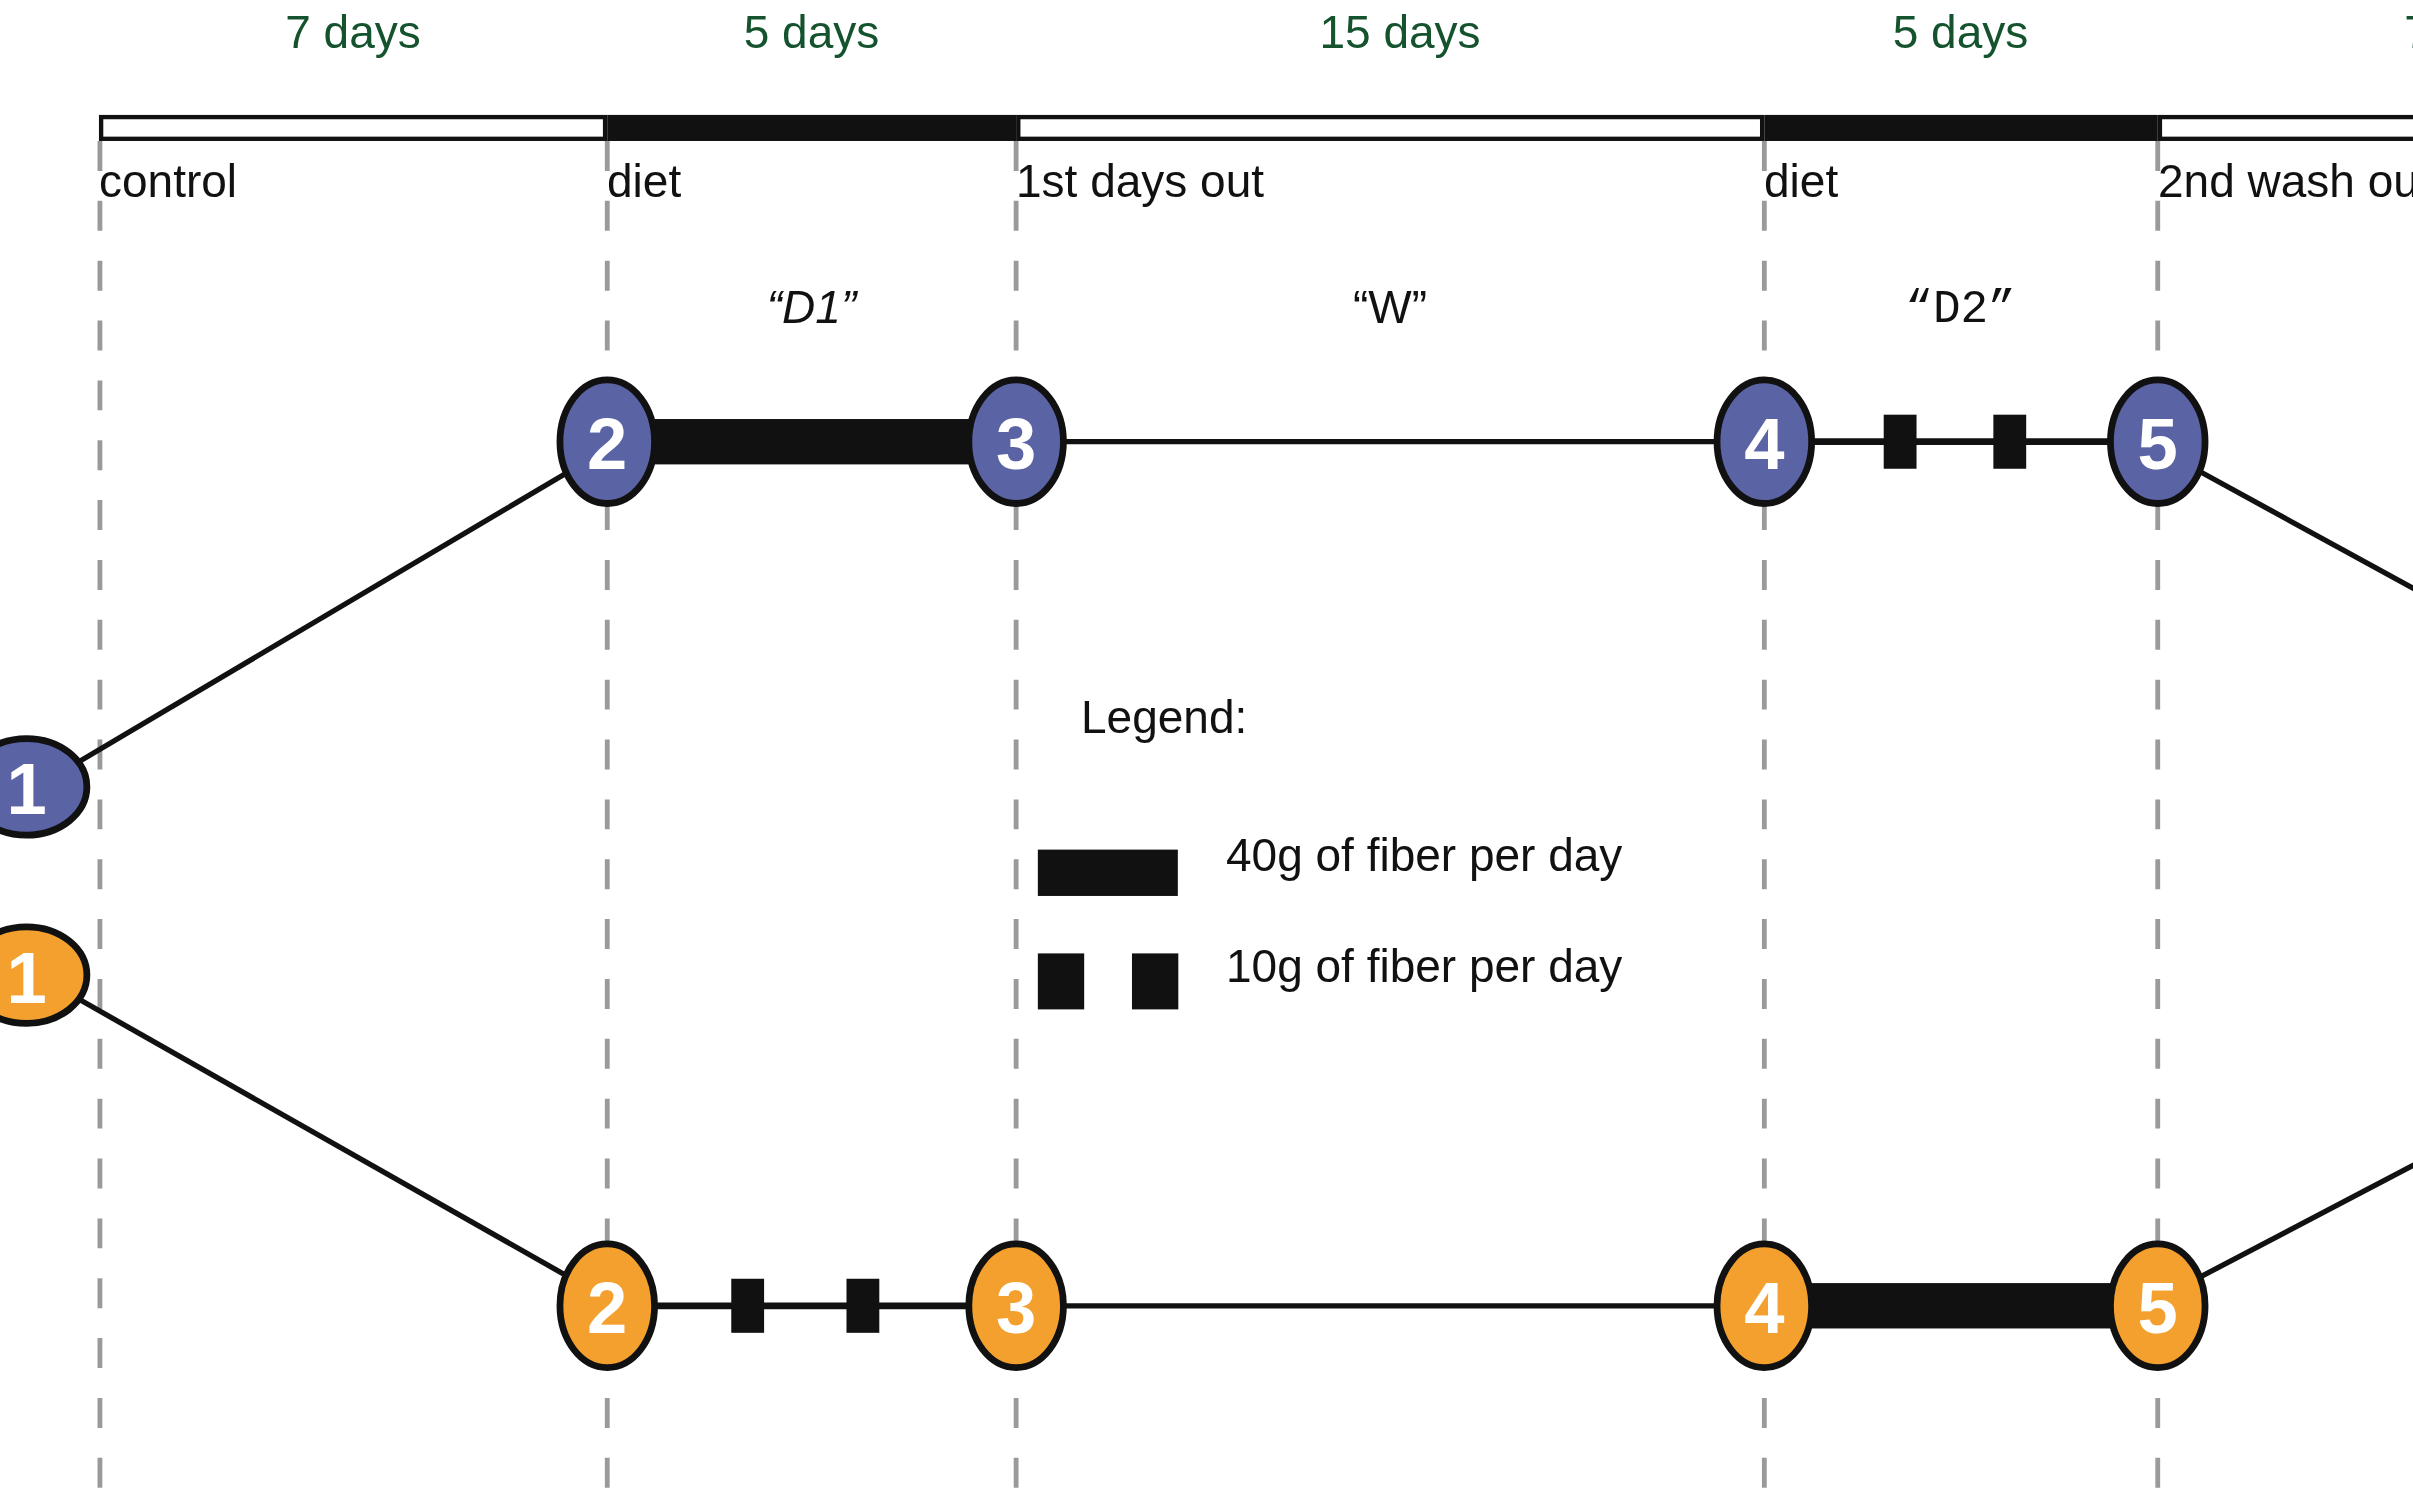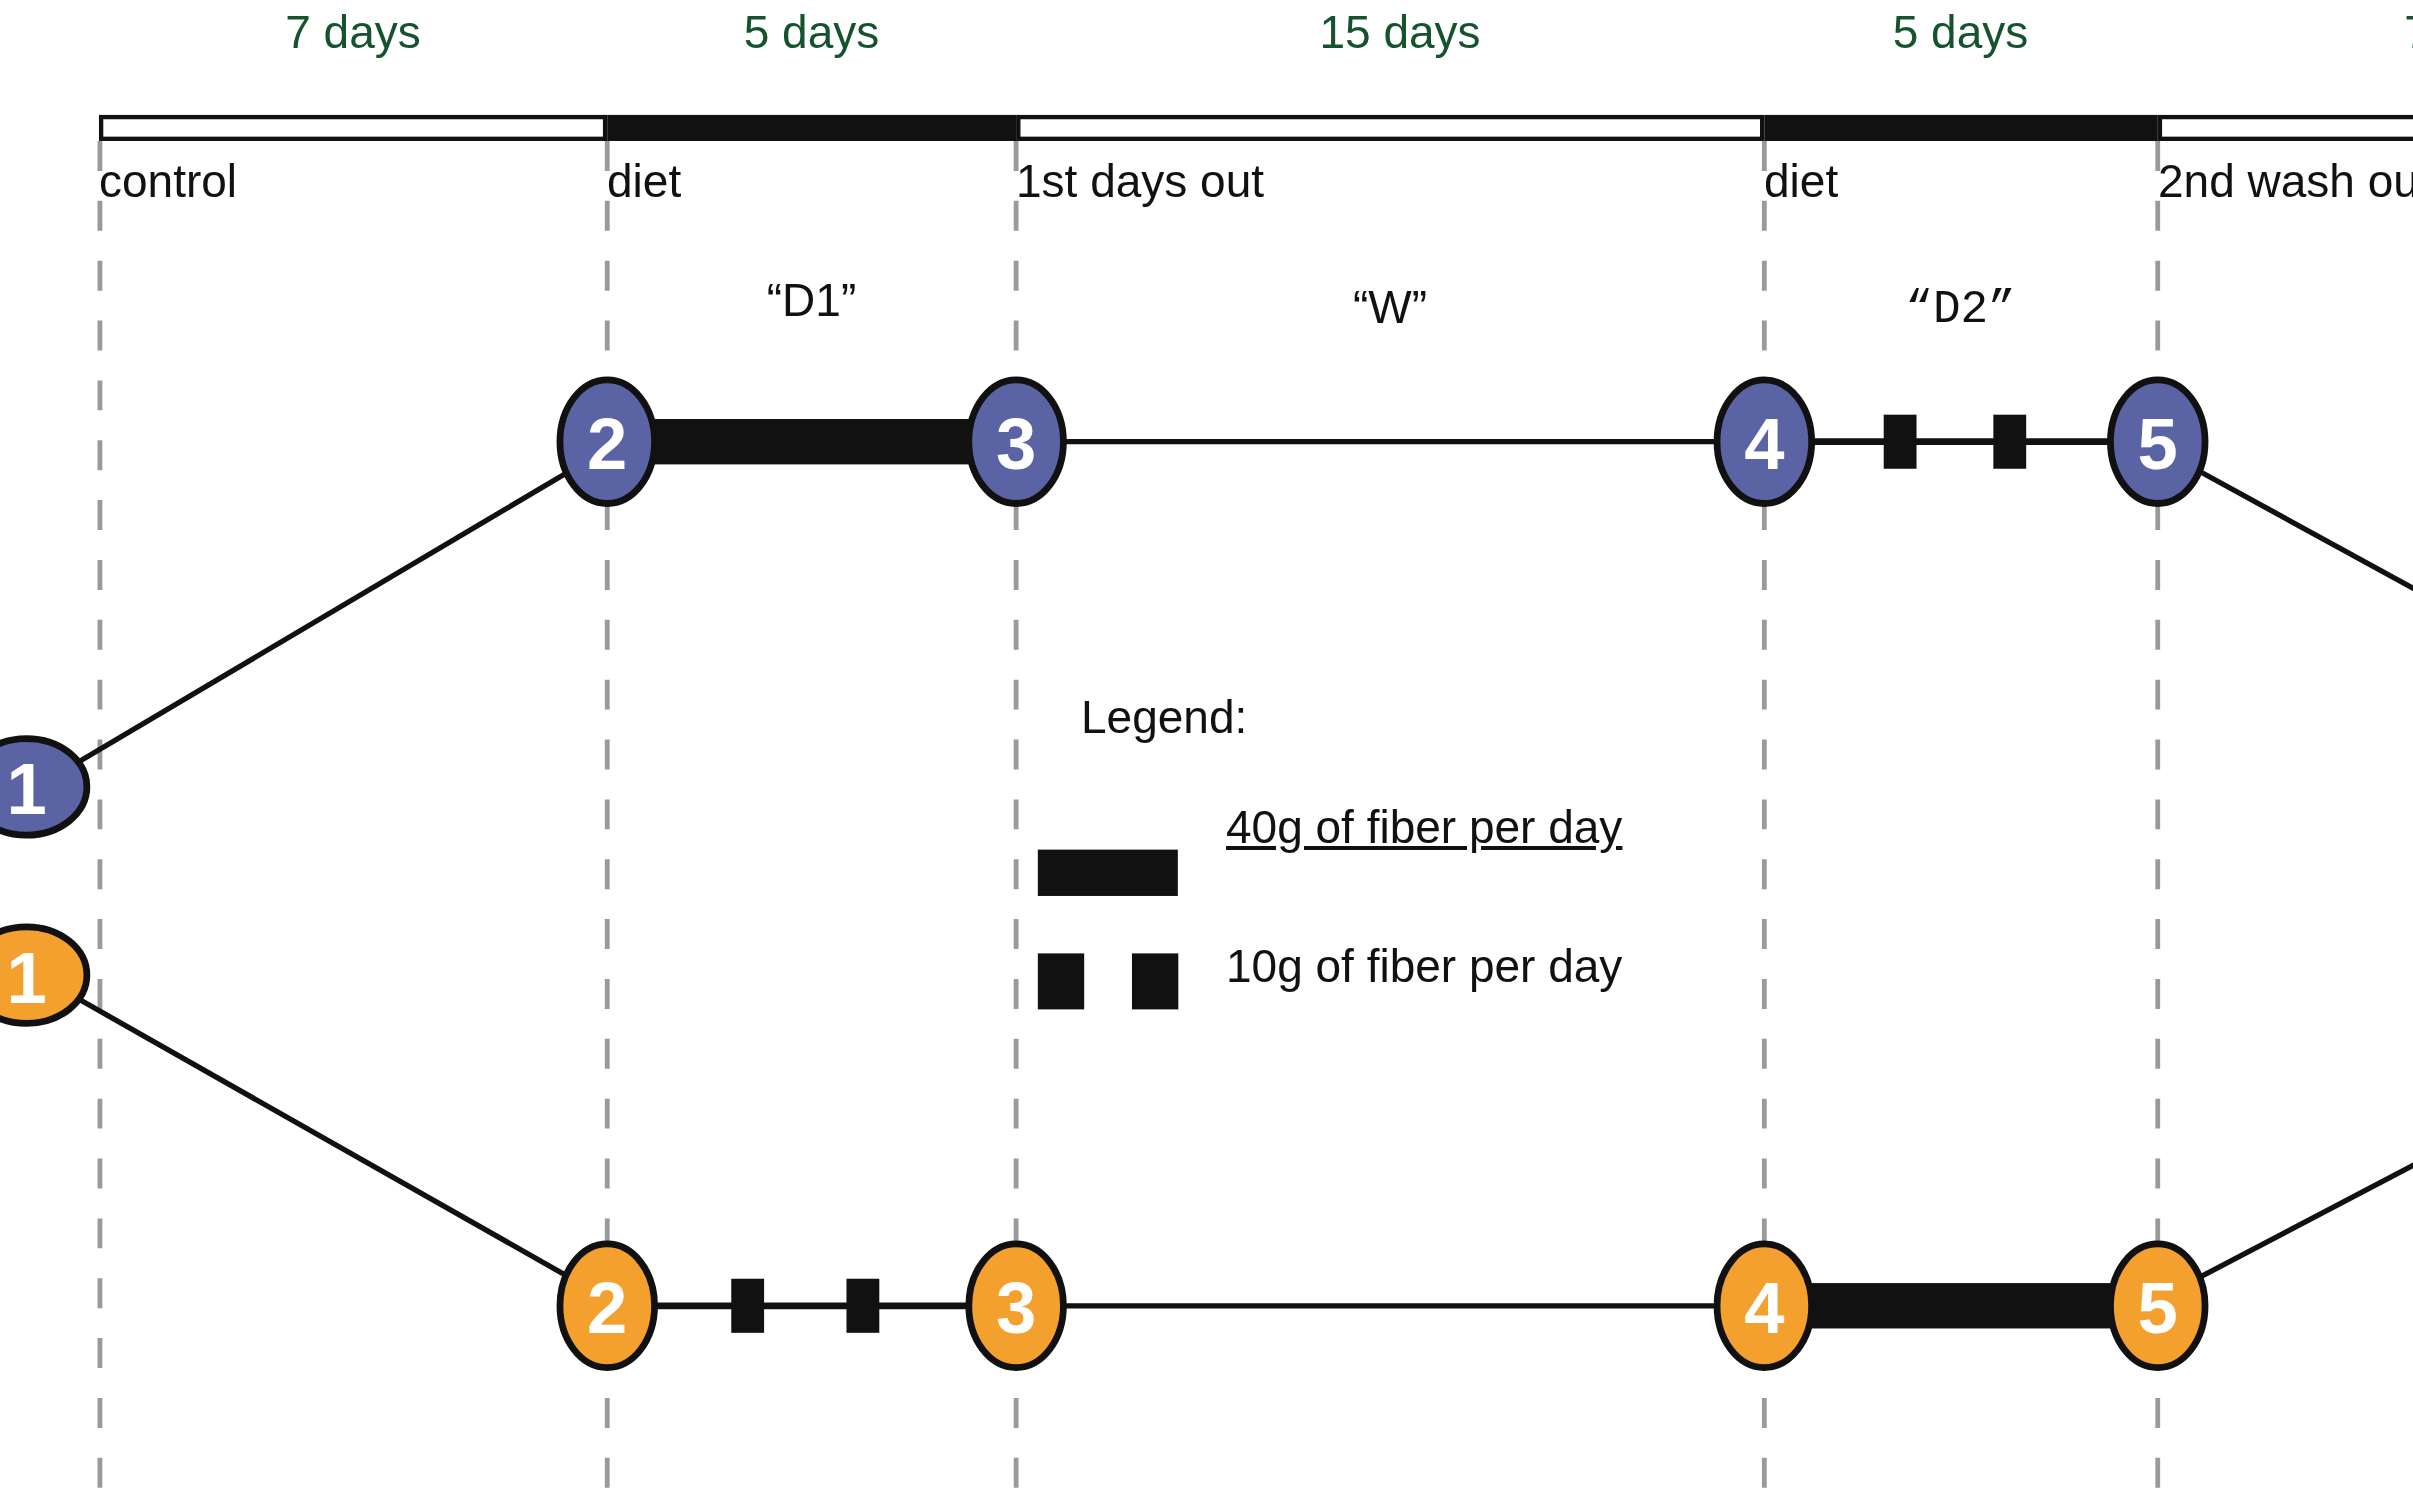--- a/index.html
+++ b/index.html
@@ -115,23 +115,23 @@
       <div class="period-days" style="left: 2158px; top: 4.8px; width: 628px;">7 days</div>
     </div>
   <div id="period-name-layer">
       <div class="period-name" style="left: 99px; top: 154px; width: 508px;">control</div>
       <div class="period-name" style="left: 607px; top: 154px; width: 409px;">diet</div>
       <div class="period-name" style="left: 1016px; top: 154px; width: 748px;">1st days out</div>
       <div class="period-name" style="left: 1764px; top: 154px; width: 393px;">diet</div>
       <div class="period-name" style="left: 2158px; top: 154px; width: 628px;">2nd wash out</div>
     </div>
   <div id="seg-code-layer">
-      <div class="seg-code" style="left: 607px; top: 273px; width: 409px;">“D1”</div>
+      <div class="seg-code" style="left: 607px; top: 280px; width: 409px; font-style: italic;">“D1”</div>
       <div class="seg-code" style="left: 1016px; top: 280px; width: 748px;">“W”</div>
       <div class="seg-code" style="left: 1764px; top: 284px; width: 393px; font-family: Liberation Mono, monospace;">“D2”</div>
     </div>
 
   <div class="legend-title" style="left:1081px; top:690px;">Legend:</div>
-  <div class="legend-text" style="left:1226px; top:800px;text-decoration:underline;">40g of fiber per day</div>
+  <div class="legend-text" style="left:1226px; top:828px;">40g of fiber per day</div>
   <div class="legend-text" style="left:1226px; top:939px;">10g of fiber per day</div>
 
 </div>
 
 
 </body></html>

